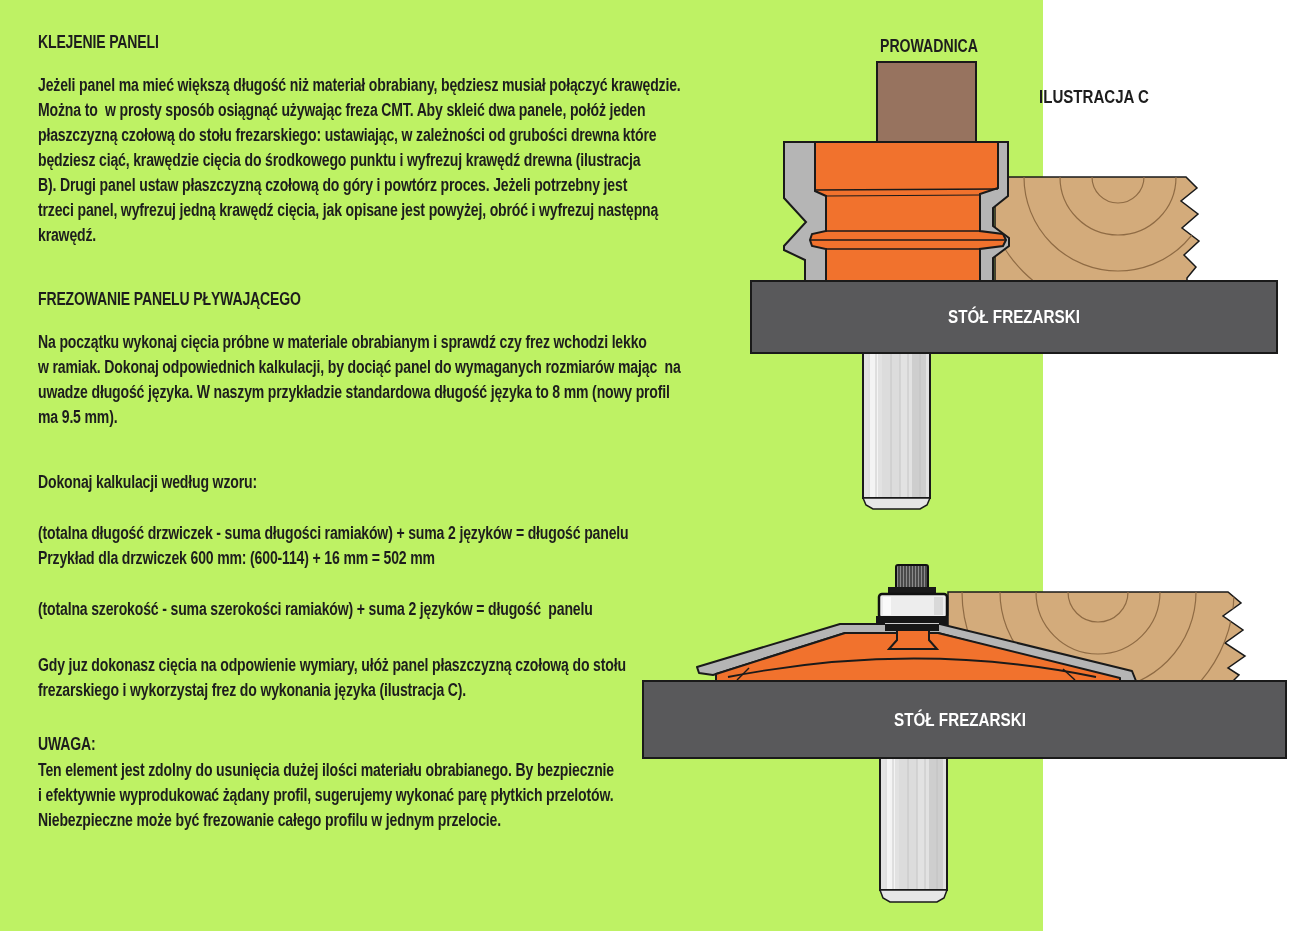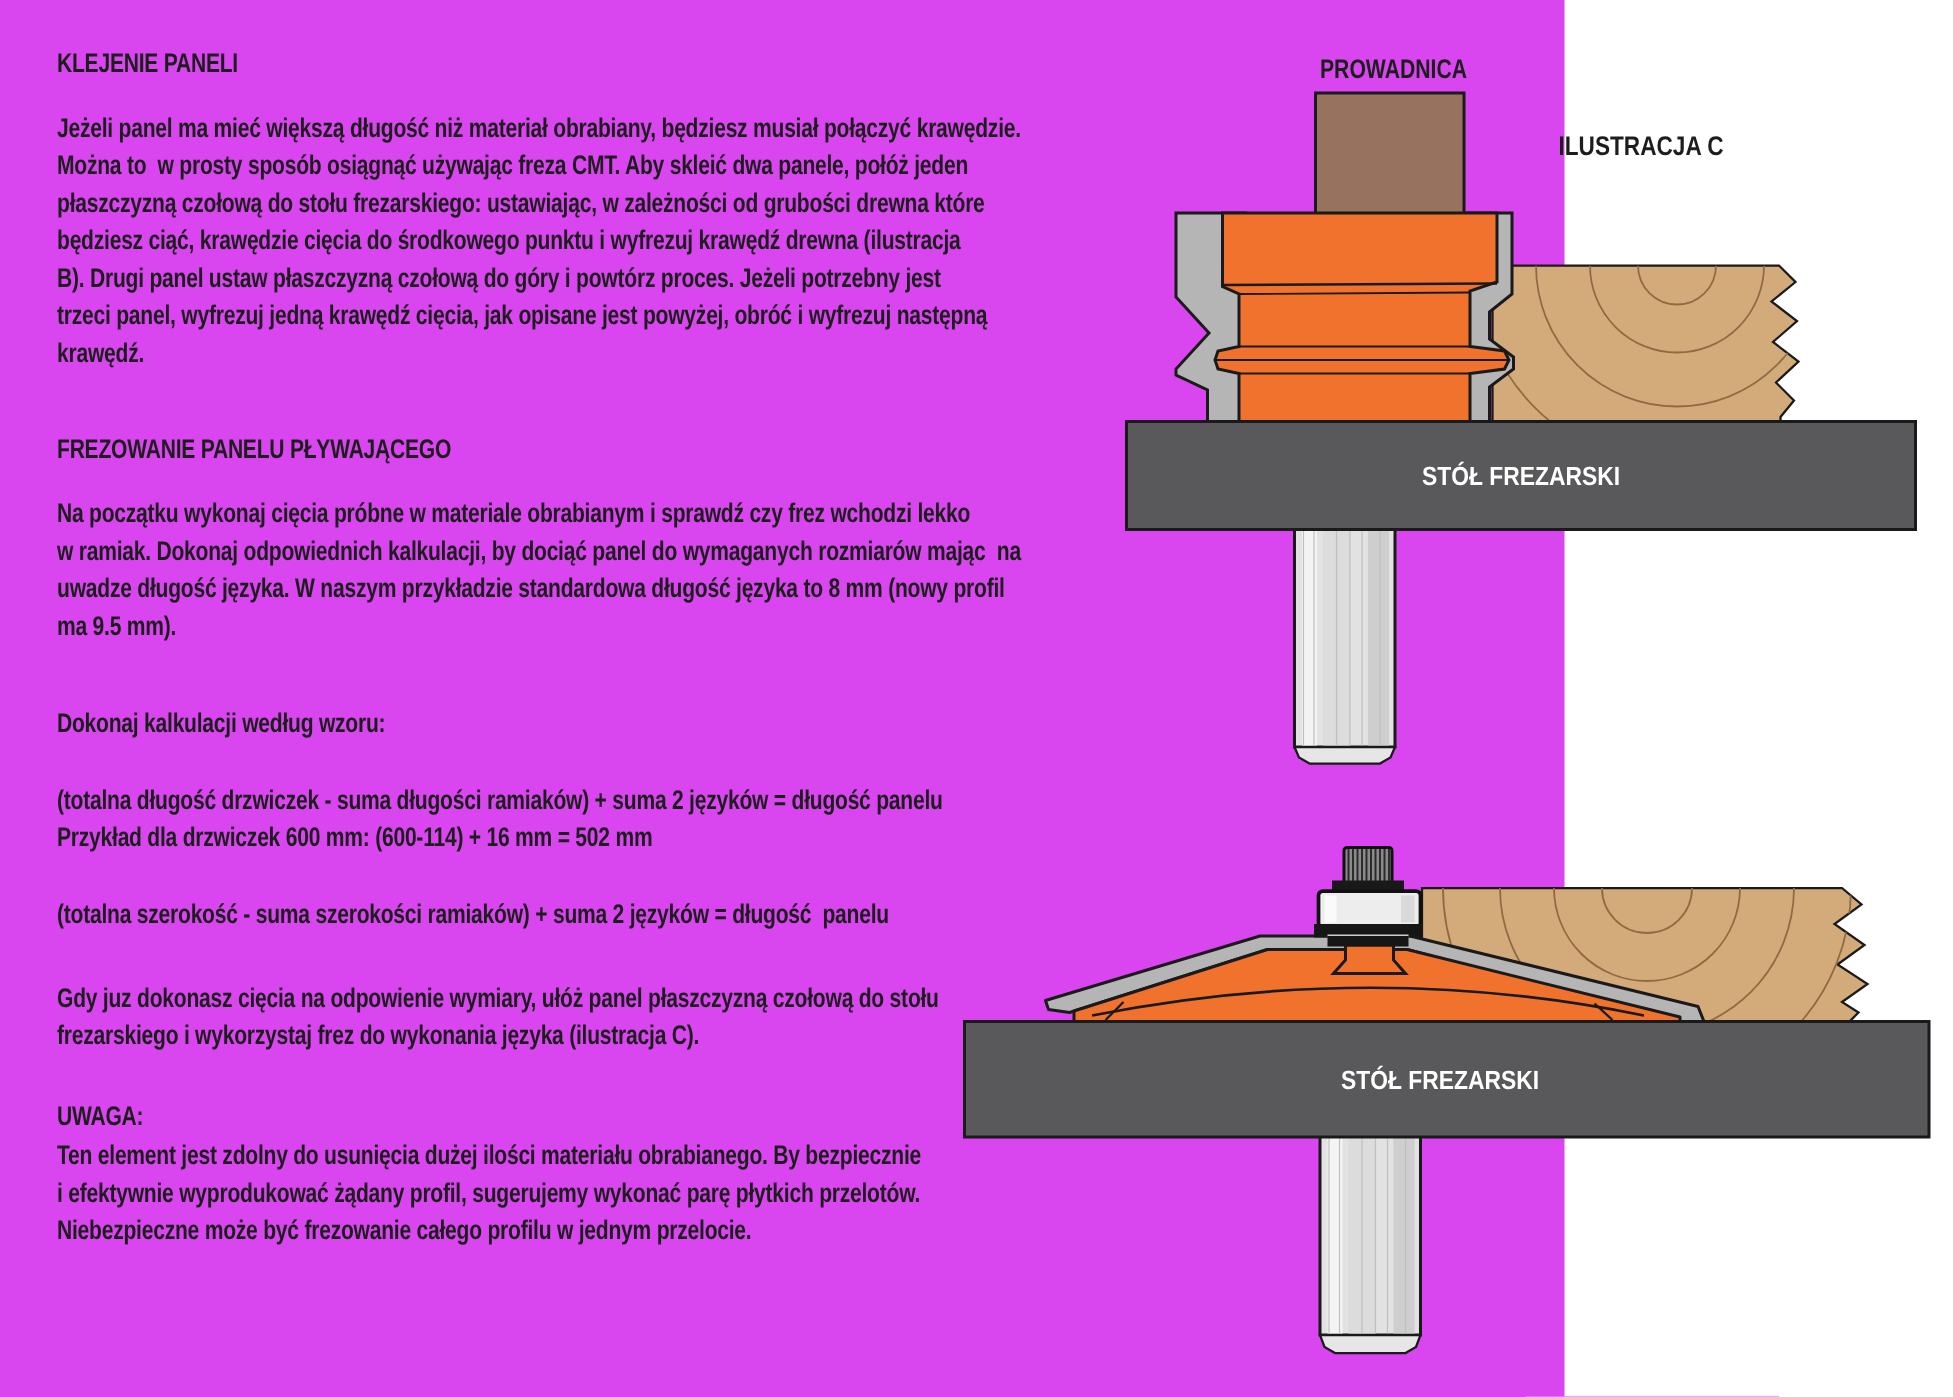--- a/index.html
+++ b/index.html
@@ -1,18 +1,18 @@
 <!DOCTYPE html>
 <html><head>
 <meta charset="utf-8">
 <style>
   html,body{margin:0;padding:0;}
   body{width:1302px;height:931px;background:#ffffff;position:relative;overflow:hidden;
        font-family:"Liberation Sans",sans-serif;}
-  .page{position:absolute;left:0;top:0;width:1043px;height:931px;background:#d946ef;}
+  .page{position:absolute;left:0;top:0;width:1043px;height:931px;background:#bef264;}
   .textcol{position:absolute;left:38px;top:0;width:880px;transform:scaleX(0.78);
            transform-origin:0 0;}
   .h,.p{position:absolute;left:0;font-weight:bold;color:#1d1d1d;font-size:18px;
         line-height:25px;letter-spacing:-0.2px;white-space:pre-wrap;}
   svg{position:absolute;left:0;top:0;}
   svg text{font-family:"Liberation Sans",sans-serif;font-weight:bold;}
 </style>
 </head>
 <body>
 

